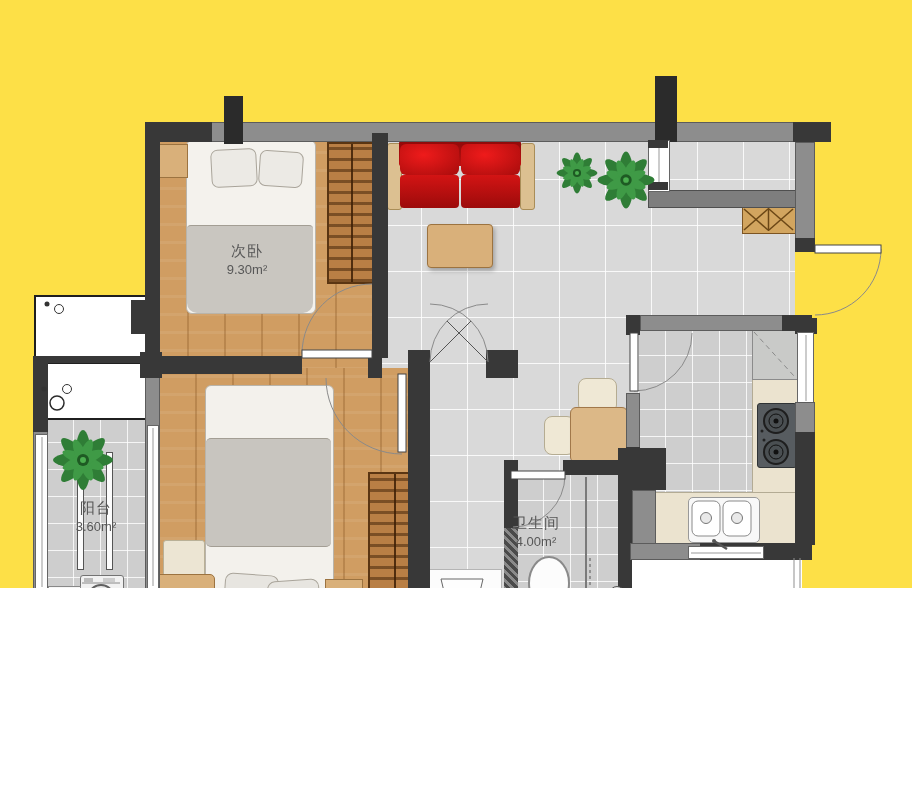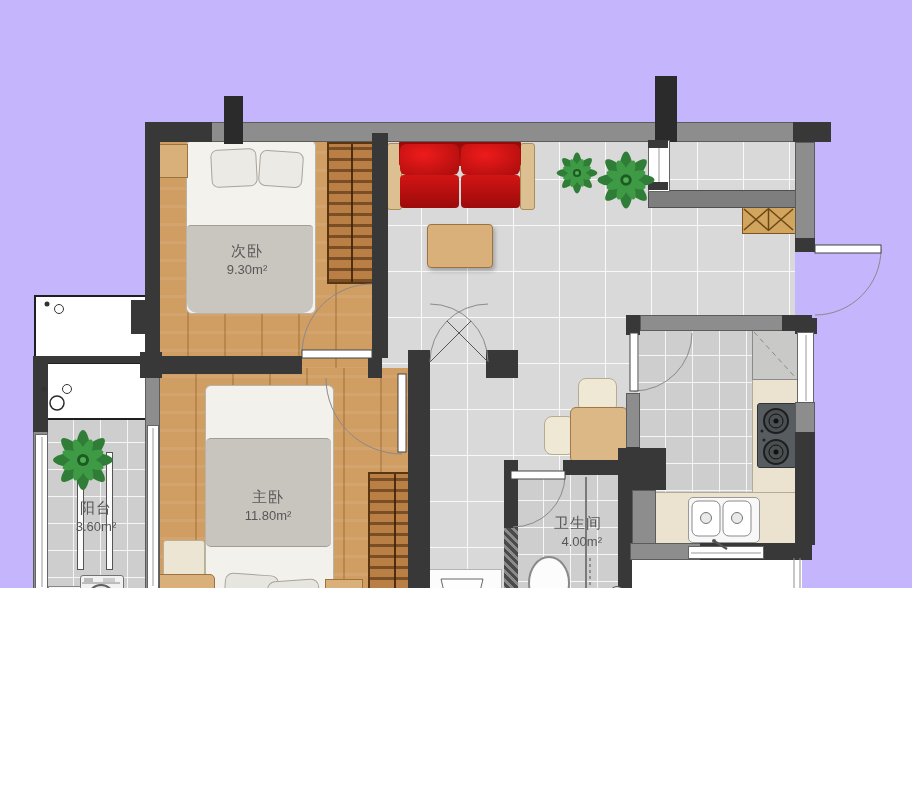--- a/index.html
+++ b/index.html
@@ -1,16 +1,16 @@
 <!DOCTYPE html>
 <html><head>
 <meta charset="utf-8">
 <style>
   html,body{margin:0;padding:0;background:#fff;font-family:"Liberation Sans","DejaVu Sans",sans-serif;}
-  #plan{position:relative;width:912px;height:588px;background:#c4b5fd;overflow:hidden;}
+  #plan{position:relative;width:912px;height:588px;background:#fde047;overflow:hidden;}
   .a{position:absolute;}
   .wd{background:#383838;}
   .wg{background:#8d8d8d;box-shadow:inset 0 0 0 1px #5c5c5c;}
   .pil{background:#2b2b2b;}
   .shadow{box-shadow:0 4px 6px rgba(0,0,0,.28);}
   .wood{background-color:#d09d62;background-image:
     repeating-linear-gradient(90deg, rgba(124,74,24,.28) 0 2px, rgba(0,0,0,0) 2px 37px),
     repeating-linear-gradient(0deg, rgba(255,255,255,.07) 0 3px, rgba(0,0,0,0) 3px 18px);}
   .tileL{background-color:#d9d9d9;background-image:
     linear-gradient(rgba(255,255,255,.85) 1px, rgba(0,0,0,0) 1px),
@@ -284,27 +284,23 @@
       <line x1="688" y1="704" x2="776" y2="704"></line>
         <line x1="688" y1="712" x2="776" y2="712"></line>
       <path d="M660 720 L660 735 L804 735 L804 720"></path>
     </g>
   </svg>
 
   <div class="room-label" style="left:197px;top:240px;width:100px;">
     <div class="nm">次卧</div>
     <div class="ar">9.30m²</div>
   </div>
-  <div class="room-label" style="left:218px;top:486px;width:100px;">
-    <div class="nm">主卧</div>
-    <div class="ar">11.80m²</div>
-  </div>
   <div class="room-label" style="left:46px;top:497px;width:100px;">
     <div class="nm">阳台</div>
     <div class="ar">3.60m²</div>
   </div>
-  <div class="room-label" style="left:502px;top:512px;width:100px;text-align:right;">
+  <div class="room-label" style="left:486px;top:512px;width:100px;">
     <div class="nm">卫生间</div>
     <div class="ar">4.00m²</div>
   </div>
 
 
 </div>
 
 </body></html>

